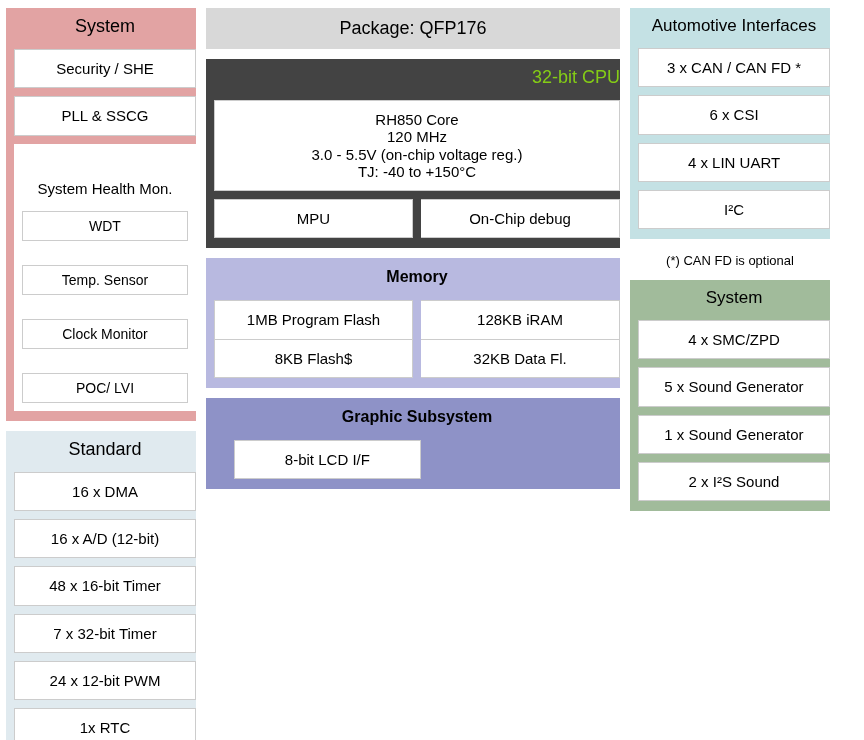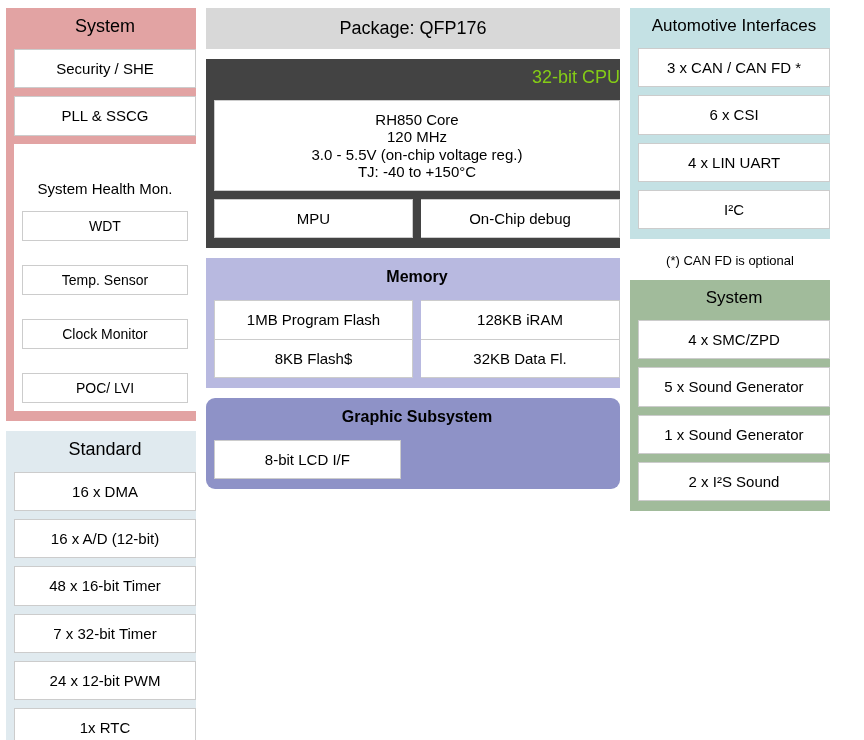--- a/index.html
+++ b/index.html
@@ -46,21 +46,21 @@
   .row2  { display: grid; grid-template-columns: 1fr 1fr; gap: 8px; }
   .row2 > .box { border-radius: 0; }
   .row2 > .box + .box { border-left: none; }
 
   
   .c-system   { background: #e2a3a3; }
   .c-standard { background: #e0eaef; }
   .c-pkg      { background: #d8d8d8; }
   .c-cpu      { background: #434343; }
   .c-memory   { background: #b8b9e0; }
-  .c-graphic  { background: #8e92c7; border-radius: 9px; }
+  .c-graphic  { background: #8e92c7; }
   .c-auto     { background: #c4e1e4; }
   .c-cluster  { background: #a1bb9b; }
 
   .inner-white {
     background: #fff;
     padding: 8px;
     display: flex;
     flex-direction: column;
     gap: 8px;
   }
@@ -123,21 +123,21 @@
       <div class="box">128KB iRAM</div>
     </div>
     <div class="row2" style="margin-top:-8px;">
       <div class="box" style="border-top:none;">8KB Flash$</div>
       <div class="box" style="border-top:none;">32KB Data Fl.</div>
     </div>
   </div>
 
   <div class="panel c-graphic">
     <div class="panel-sub">Graphic Subsystem</div>
-    <div style="width:46%;">
+    <div style="width:46%;margin-left:20px;">
       <div class="box">8-bit LCD I/F</div>
     </div>
   </div>
 </div>
 
 <div class="col col-right">
   <div class="panel c-auto">
     <div class="panel-title" style="font-size:17px;">Automotive Interfaces</div>
     <div class="box">3 x CAN / CAN FD *</div>
     <div class="box">6 x CSI</div>

